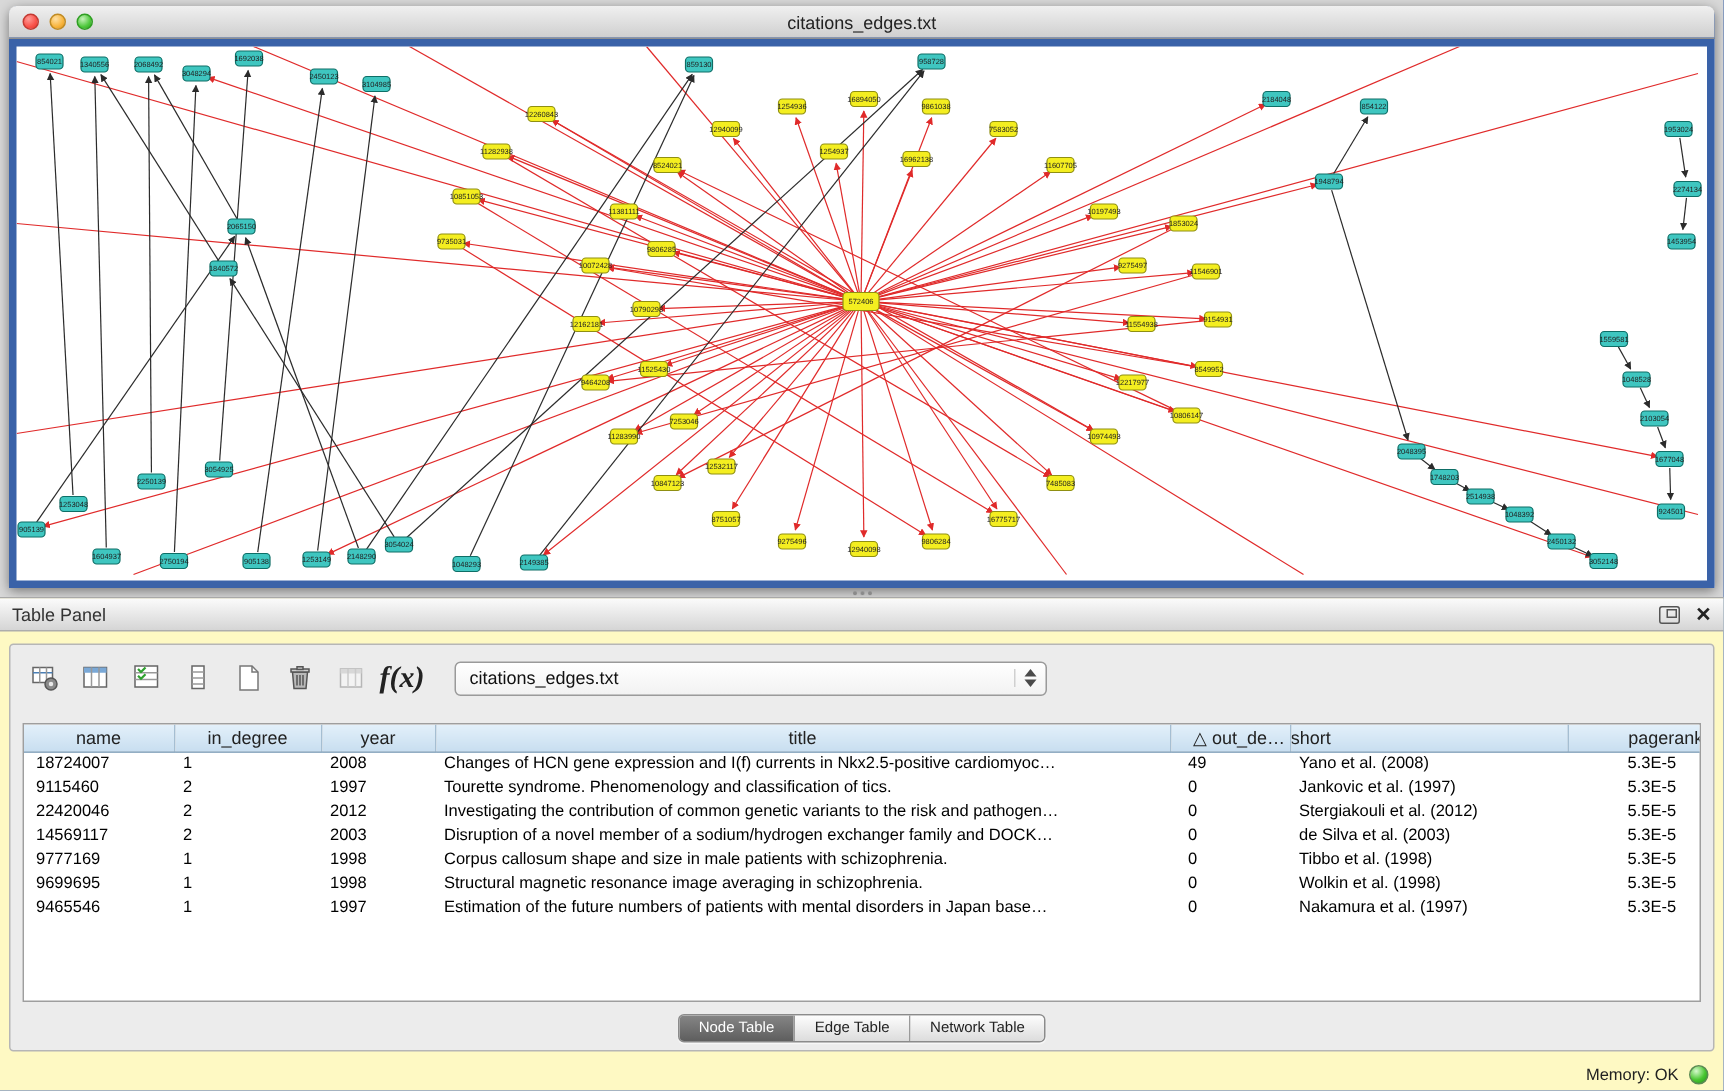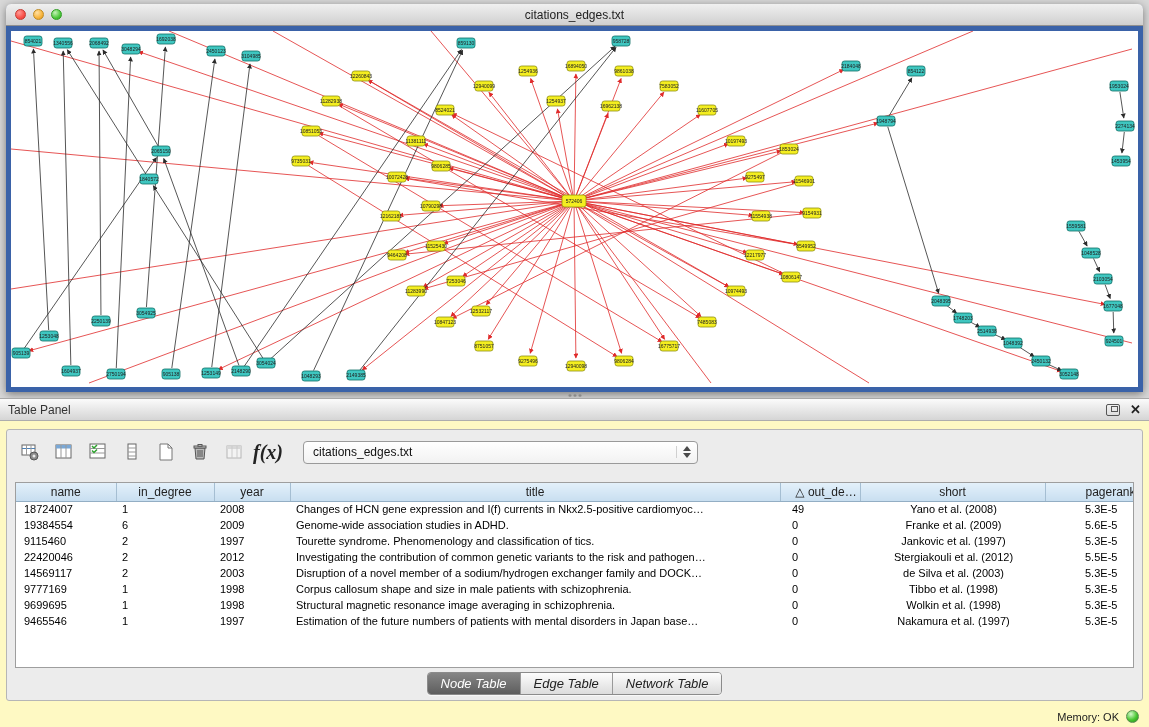--- a/index.html
+++ b/index.html
@@ -88,32 +88,32 @@
     height:18px; font-size:12px; font-weight:normal; color:#222; text-align:center;
     background:linear-gradient(#e3f0fa,#c8def0);
     border-right:1px solid #a5bed2; border-bottom:1px solid #93aec4;
     overflow:hidden; white-space:nowrap;
   }
   td{
     height:16px; font-size:11px; color:#000; padding:0 4px 0 6px;
     white-space:nowrap; overflow:hidden;
   }
   .c0{width:100px;} .c1{width:98px;} .c2{width:76px;} .c3{width:490px;}
-  .c4{width:80px;padding-left:12px;} .c5{width:185px; text-align:center;margin-left:48px;} .c6{width:90px;padding-left:40px;}
+  .c4{width:80px;padding-left:12px;} .c5{width:185px; text-align:left;margin-left:48px;} .c6{width:90px;padding-left:40px;}
   td.c0{ padding-left:8px; }
 
   .tabs{
     position:absolute; left:0; right:0; bottom:5px;
     display:flex; justify-content:center;
   }
   .tab-group{ display:flex; border:1px solid #8b8b8b; border-radius:4px; overflow:hidden; box-shadow:0 1px 1px rgba(255,255,255,.7);}
   .tab{
-    font-size:13px; padding:3px 13px; color:#222;
+    font-size:10px; padding:3px 13px; color:#222;
     background:linear-gradient(#fdfdfd,#dcdcdc);
-    border-right:1px solid #9a9a9a; cursor:default;font-style:italic;
+    border-right:1px solid #9a9a9a; cursor:default;
   }
   .tab:last-child{ border-right:none; }
   .tab.active{ background:linear-gradient(#858585,#5e5e5e); color:#fff; }
 
   .statusbar{
     position:absolute; right:10px; bottom:4px;
     display:flex; align-items:center; gap:7px;
   }
   .mem-label{ font-size:11px; color:#222; }
   .mem-dot{
@@ -678,29 +678,20 @@
             <tr>
               <td class="c0">18724007</td>
               <td class="c1">1</td>
               <td class="c2">2008</td>
               <td class="c3">Changes of HCN gene expression and I(f) currents in Nkx2.5-positive cardiomyoc…</td>
               <td class="c4">49</td>
               <td class="c5">Yano et al. (2008)</td>
               <td class="c6">5.3E-5</td>
             </tr>
             <tr>
-              <td class="c0">19384554</td>
-              <td class="c1">6</td>
-              <td class="c2">2009</td>
-              <td class="c3">Genome-wide association studies in ADHD.</td>
-              <td class="c4">0</td>
-              <td class="c5">Franke et al. (2009)</td>
-              <td class="c6">5.6E-5</td>
-            </tr>
-            <tr>
               <td class="c0">9115460</td>
               <td class="c1">2</td>
               <td class="c2">1997</td>
               <td class="c3">Tourette syndrome. Phenomenology and classification of tics.</td>
               <td class="c4">0</td>
               <td class="c5">Jankovic et al. (1997)</td>
               <td class="c6">5.3E-5</td>
             </tr>
             <tr>
               <td class="c0">22420046</td>

